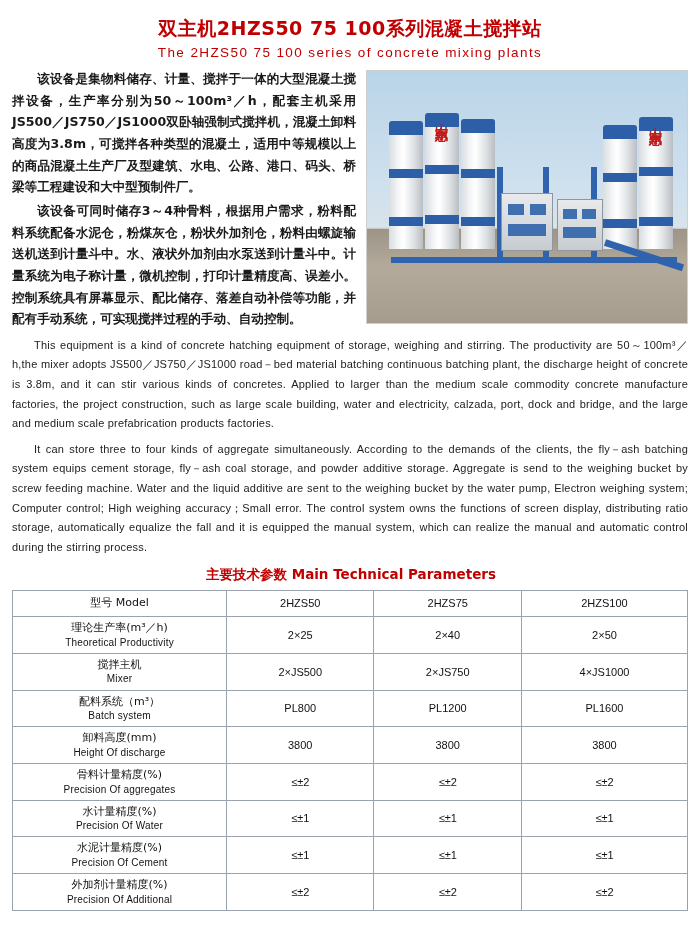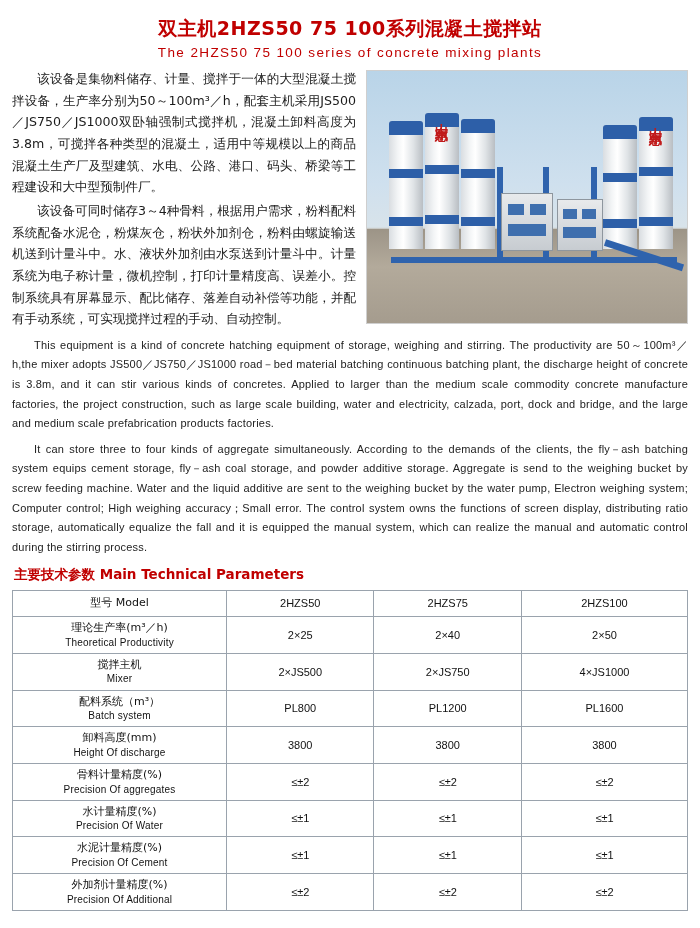--- a/index.html
+++ b/index.html
@@ -46,37 +46,39 @@
     margin: 2px 0 6px 10px;
     position: relative;
     overflow: hidden;
     border: 1px solid #cfcfcf;
     background: linear-gradient(#b9d4e8 0%, #cfe0ee 45%, #d8e3ea 62%, #b9b0a2 63%, #a9a093 100%);
   }
   .p-cn {
     margin: 0 0 2px 0;
     text-indent: 2em;
     font-family: "DejaVu Sans", sans-serif;
+    font-weight: bold;
   }
   .p-en {
     margin: 6px 0 2px 0;
     text-indent: 2em;
     font-size: 11px;
     line-height: 1.78;
     color: #222;
     letter-spacing: 0.2px;
     font-family: "Liberation Sans", sans-serif;
   }
   .sec-head {
     clear: both;
     color: #c00000;
     font-size: 13.5px;
     font-weight: bold;
     margin: 9px 0 6px 2px;
     font-family: "DejaVu Sans", sans-serif;
+    text-align: center;
   }
   table.spec {
     width: 676px;
     border-collapse: collapse;
     margin: 0 auto;
     font-size: 11px;
     color: #111;
   }
   table.spec td {
     border: 1px solid #9aa3ad;

